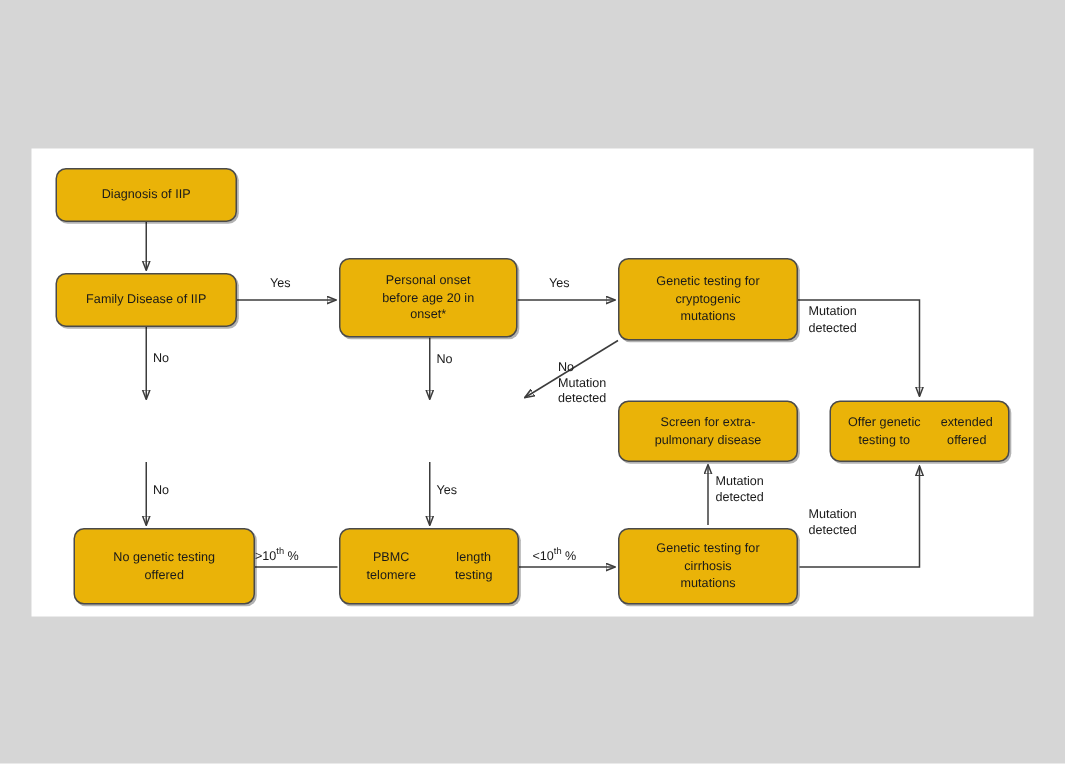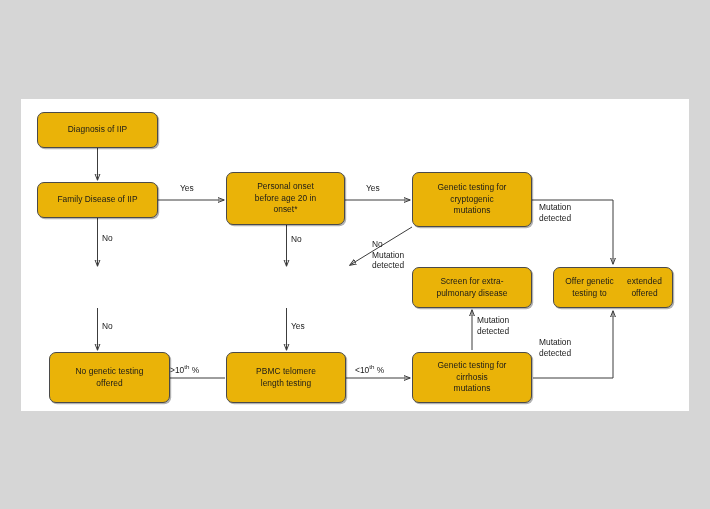--- a/index.html
+++ b/index.html
@@ -151,21 +151,21 @@
       <div class="node" style="left:532px; top:168px; width:120px; height:41px; flex-direction:row;">
         <span>Offer genetic testing to</span>
         <span>extended offered</span>
       </div>
 
       <div class="node" style="left:16px; top:253px; width:121px; height:51px; flex-direction:column;margin-left:12px;">
         <span>No genetic testing</span>
         <span>offered</span>
       </div>
 
-      <div class="node" style="left:205px; top:253px; width:120px; height:51px; flex-direction:column;">
+      <div class="node" style="left:205px; top:253px; width:120px; height:51px; flex-direction:row;">
         <span>PBMC telomere</span>
         <span>length testing</span>
       </div>
 
       <div class="node" style="left:391px; top:253px; width:120px; height:51px; flex-direction:column;">
         <span>Genetic testing for</span>
         <span>cirrhosis</span>
         <span>mutations</span>
       </div>
 

